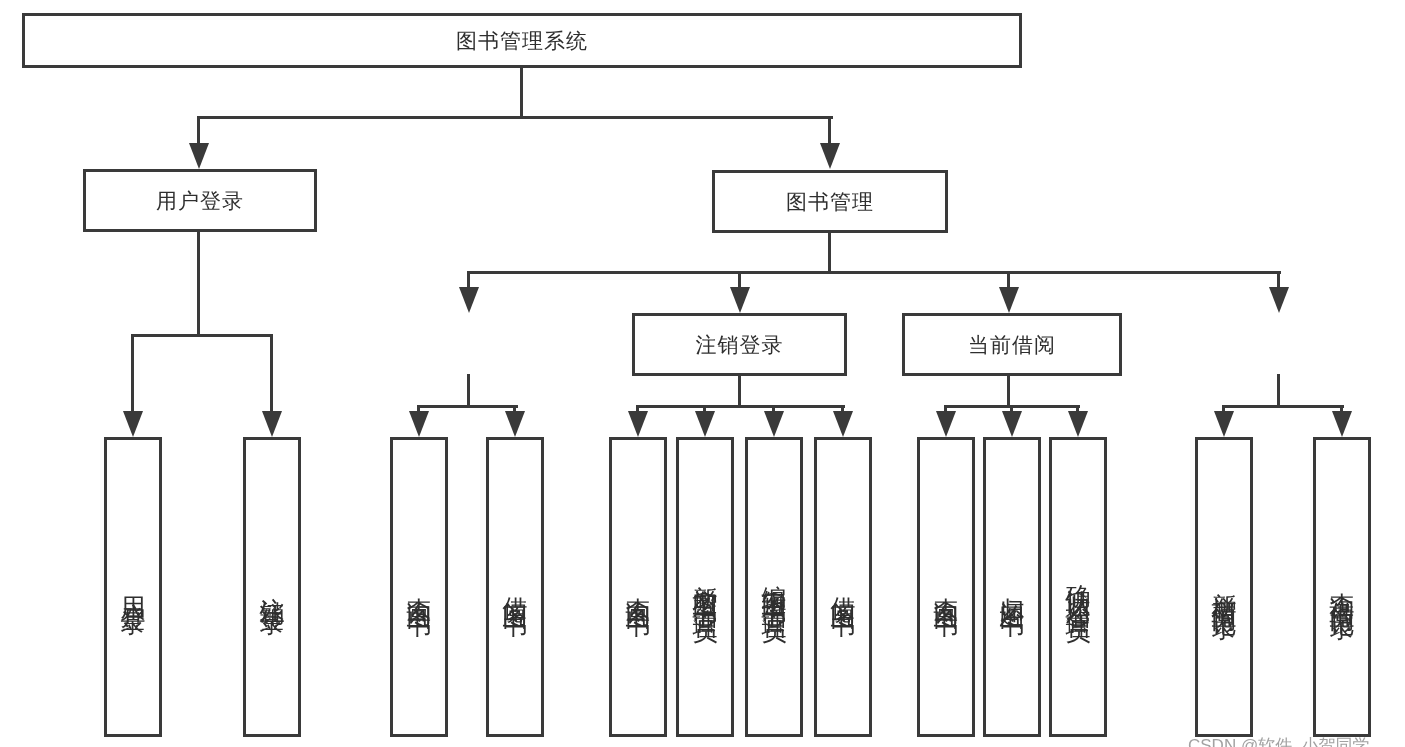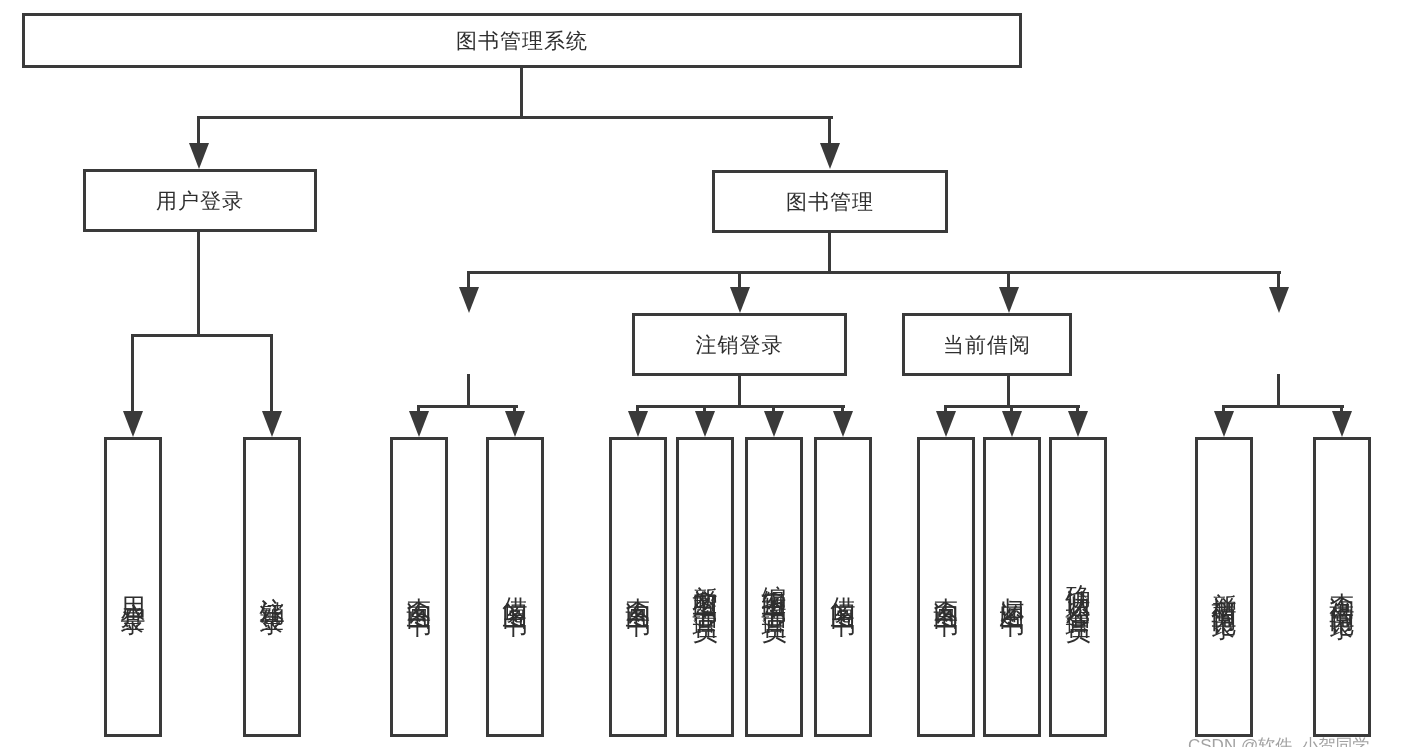--- a/index.html
+++ b/index.html
@@ -60,21 +60,21 @@
   <div class="node" style="left:83px;top:169px;width:234px;height:63px">
     <span class="lbl">用户登录</span>
   </div>
   <div class="node" style="left:712px;top:170px;width:236px;height:63px">
     <span class="lbl">图书管理</span>
   </div>
 
   <div class="node" style="left:632px;top:313px;width:215px;height:63px">
     <span class="lbl">注销登录</span>
   </div>
-  <div class="node" style="left:902px;top:313px;width:170px;height:63px">
+  <div class="node" style="left:902px;top:313px;width:220px;height:63px">
     <span class="lbl">当前借阅</span>
   </div>
 
   <div class="node vnode" style="left:104px;top:437px;width:58px;height:300px">
     <span class="lbl">用户登录</span>
   </div>
   <div class="node vnode" style="left:243px;top:437px;width:58px;height:300px">
     <span class="lbl">注销登录</span>
   </div>
 

